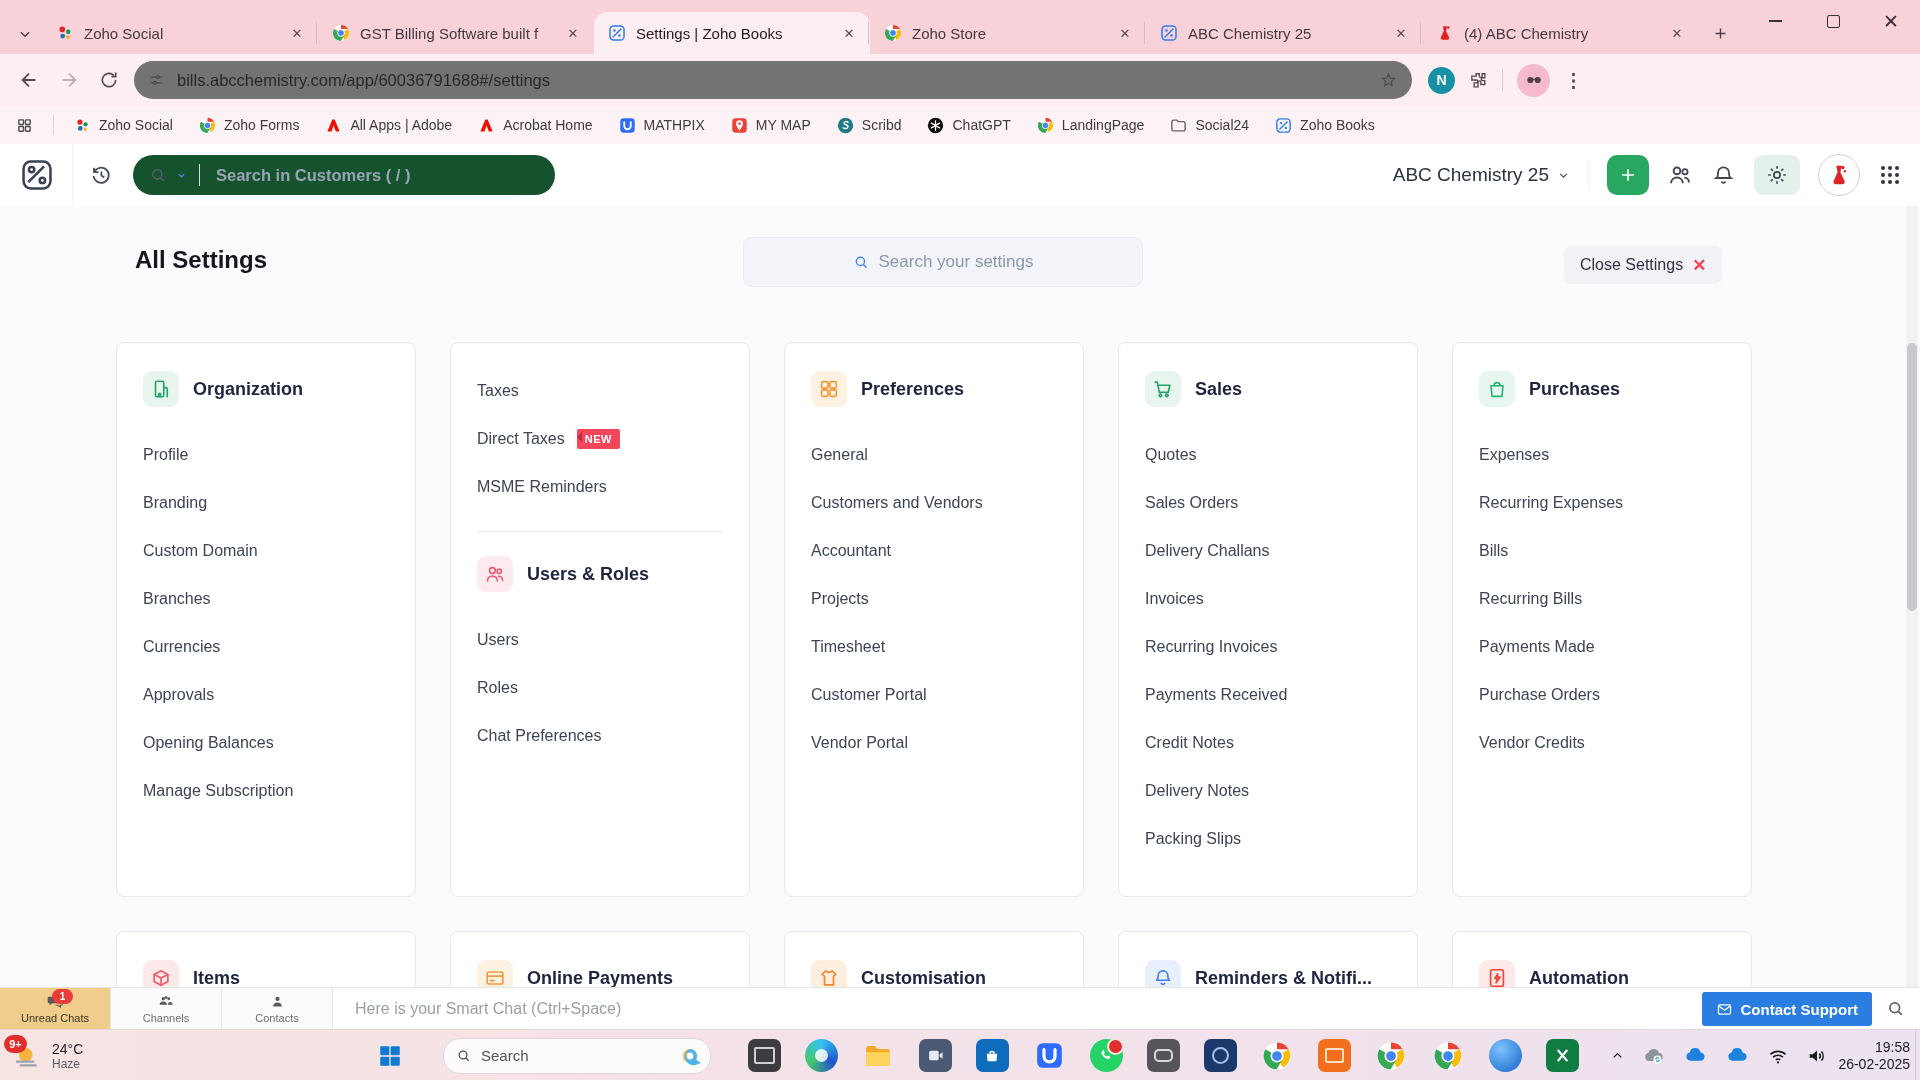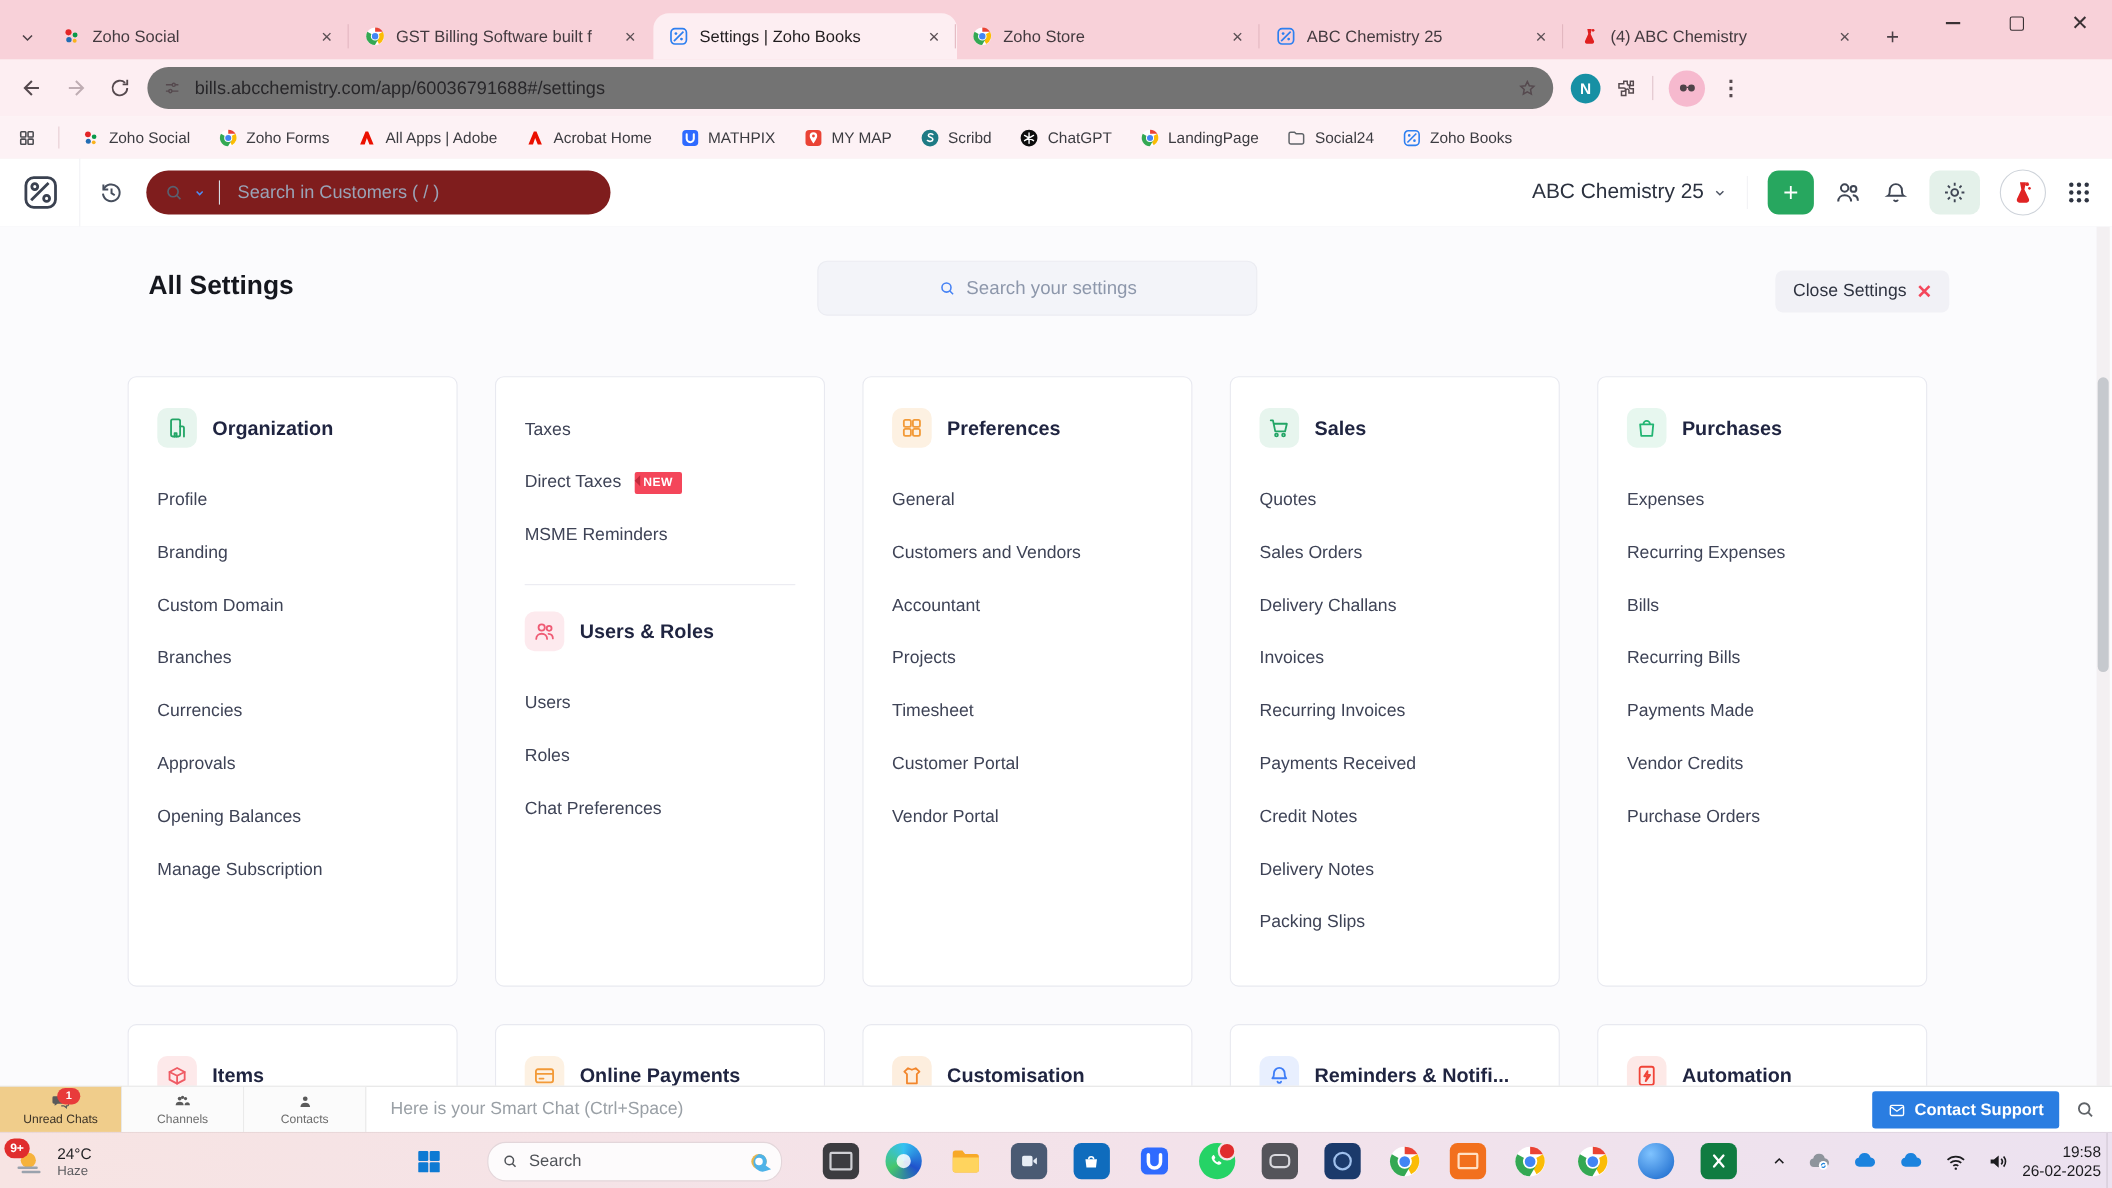--- a/index.html
+++ b/index.html
@@ -38,38 +38,38 @@
        font-size:14px;color:#3c3c41;border-bottom:1px solid #eedde2;}
   .bm{display:flex;align-items:center;gap:8px;white-space:nowrap;}
   .bm .fav{width:17px;height:17px;}
   .bm-div{width:1px;height:20px;background:#e6cdd3;margin:0 -6px;}
   
   .appheader{position:absolute;top:144px;left:0;right:0;height:62px;background:#fff;display:flex;align-items:center;
        padding:0 18px;border-bottom:1px solid #f0f0f4;}
   .zb-logo{color:#3a4150;margin-right:16px;}
   .ah-vdiv{width:1px;height:62px;background:#f2f2f5;margin-right:16px;}
   .hist-btn{color:#474f5e;margin-right:20px;}
-  .app-search{width:390px;height:40px;border-radius:20px;background:#7f1d1d;display:flex;align-items:center;
-       padding:0 16px;gap:8px;color:#59606f;}
+  .app-search{width:390px;height:40px;border-radius:20px;background:#14532d;display:flex;align-items:center;
+       padding:0 16px;gap:8px;color:#59606f;font-weight:bold;}
   .app-search .ph{font-size:16.5px;color:#9aa3b6;margin-left:8px;}
   .as-div{width:1px;height:22px;background:#d8dde5;margin-left:4px;}
   .ah-right{margin-left:auto;display:flex;align-items:center;gap:18px;}
   .org-name{font-size:19px;color:#2c323f;display:flex;align-items:center;gap:8px;}
   .green-plus{width:42px;height:40px;border-radius:10px;background:#27a75f;color:#fff;display:flex;align-items:center;justify-content:center;}
   .hicon{color:#3f4654;}
   .gear-wrap{width:46px;height:40px;border-radius:9px;background:#e4f1ea;display:flex;align-items:center;justify-content:center;color:#3f4654;}
   .org-avatar{width:40px;height:40px;border-radius:50%;border:1px solid #ced3da;background:#fff;
        display:flex;align-items:center;justify-content:center;}
   
   .main{position:absolute;top:206px;left:0;right:0;height:823px;background:#fbfbfd;overflow:hidden;}
   .page-title{position:absolute;left:135px;top:40px;font-size:24px;font-weight:bold;color:#15171e;}
   .settings-search{position:absolute;left:743px;top:31px;width:398px;height:48px;border-radius:9px;background:#f3f4f9;
        border:1px solid #ebecf2;display:flex;align-items:center;justify-content:center;gap:9px;color:#4481f4;}
   .settings-search .ph{font-size:17px;color:#8d97ab;}
-  .close-settings{position:absolute;left:1614px;top:40px;height:38px;padding:0 16px;border-radius:7px;background:#f1f1f6;
+  .close-settings{position:absolute;left:1564px;top:40px;height:38px;padding:0 16px;border-radius:7px;background:#f1f1f6;
        display:flex;align-items:center;gap:9px;font-size:16px;color:#2f3340;}
   .close-x{color:#f4465a;font-size:17px;font-weight:bold;}
   .cards{position:absolute;left:116px;display:grid;grid-template-columns:repeat(5,300px);gap:34px;}
   .cards.row1{top:136px;}
   .cards.row2{top:725px;}
   .card{background:#fff;border:1px solid #e8e9f0;border-radius:8px;overflow:hidden;}
   .cards.row1 .card{height:553px;}
   .cards.row2 .card{height:120px;}
   .card-head{display:flex;align-items:center;gap:14px;padding:28px 26px 0;}
   .card-ic{width:36px;height:36px;border-radius:9px;display:flex;align-items:center;justify-content:center;flex:none;}
@@ -683,24 +683,24 @@
               <div class="citem">
                 <span>Bills</span>
               </div>
               <div class="citem">
                 <span>Recurring Bills</span>
               </div>
               <div class="citem">
                 <span>Payments Made</span>
               </div>
               <div class="citem">
+                <span>Purchase Orders</span>
+              </div>
+              <div class="citem">
                 <span>Vendor Credits</span>
-              </div>
-              <div class="citem">
-                <span>Purchase Orders</span>
               </div>
             </div>
           </div>
         </div>
       </div>
     <div class="cards row2">
         <div class="card">
           <div class="card-head">
             <span class="card-ic" style="background: rgb(253, 233, 234); color: rgb(239, 91, 100);">
               <svg viewBox="0 0 24 24" fill="none" stroke="currentColor" stroke-width="1.8" stroke-linecap="round" stroke-linejoin="round">

